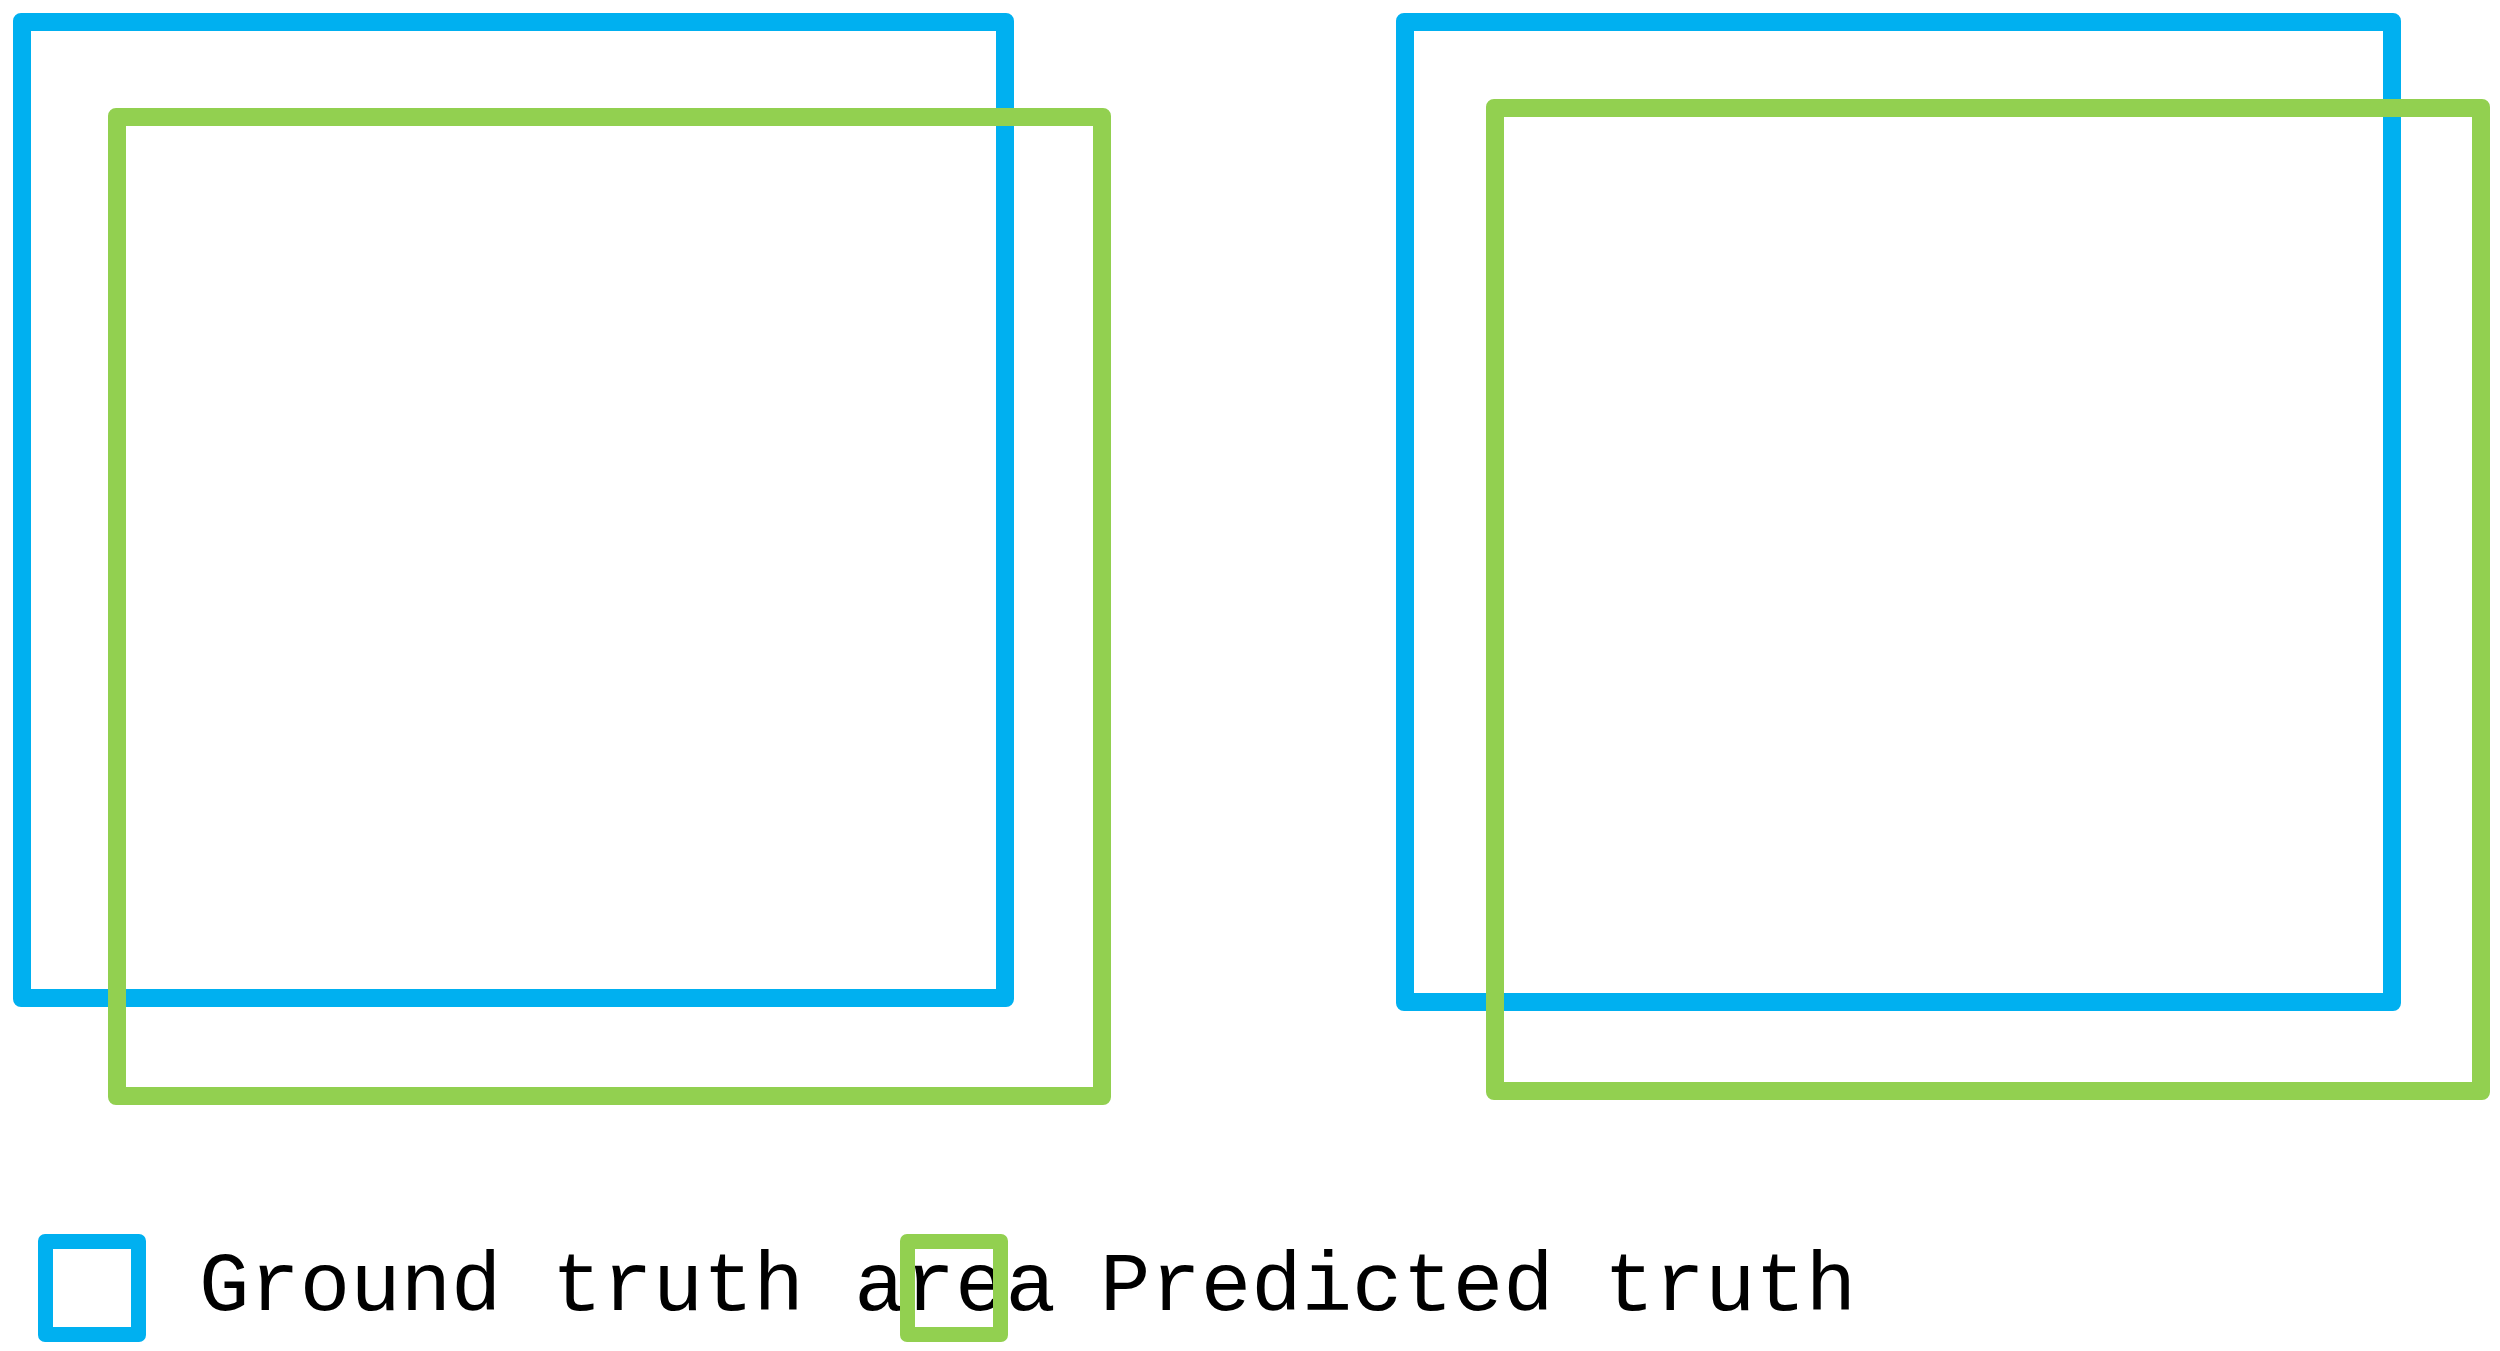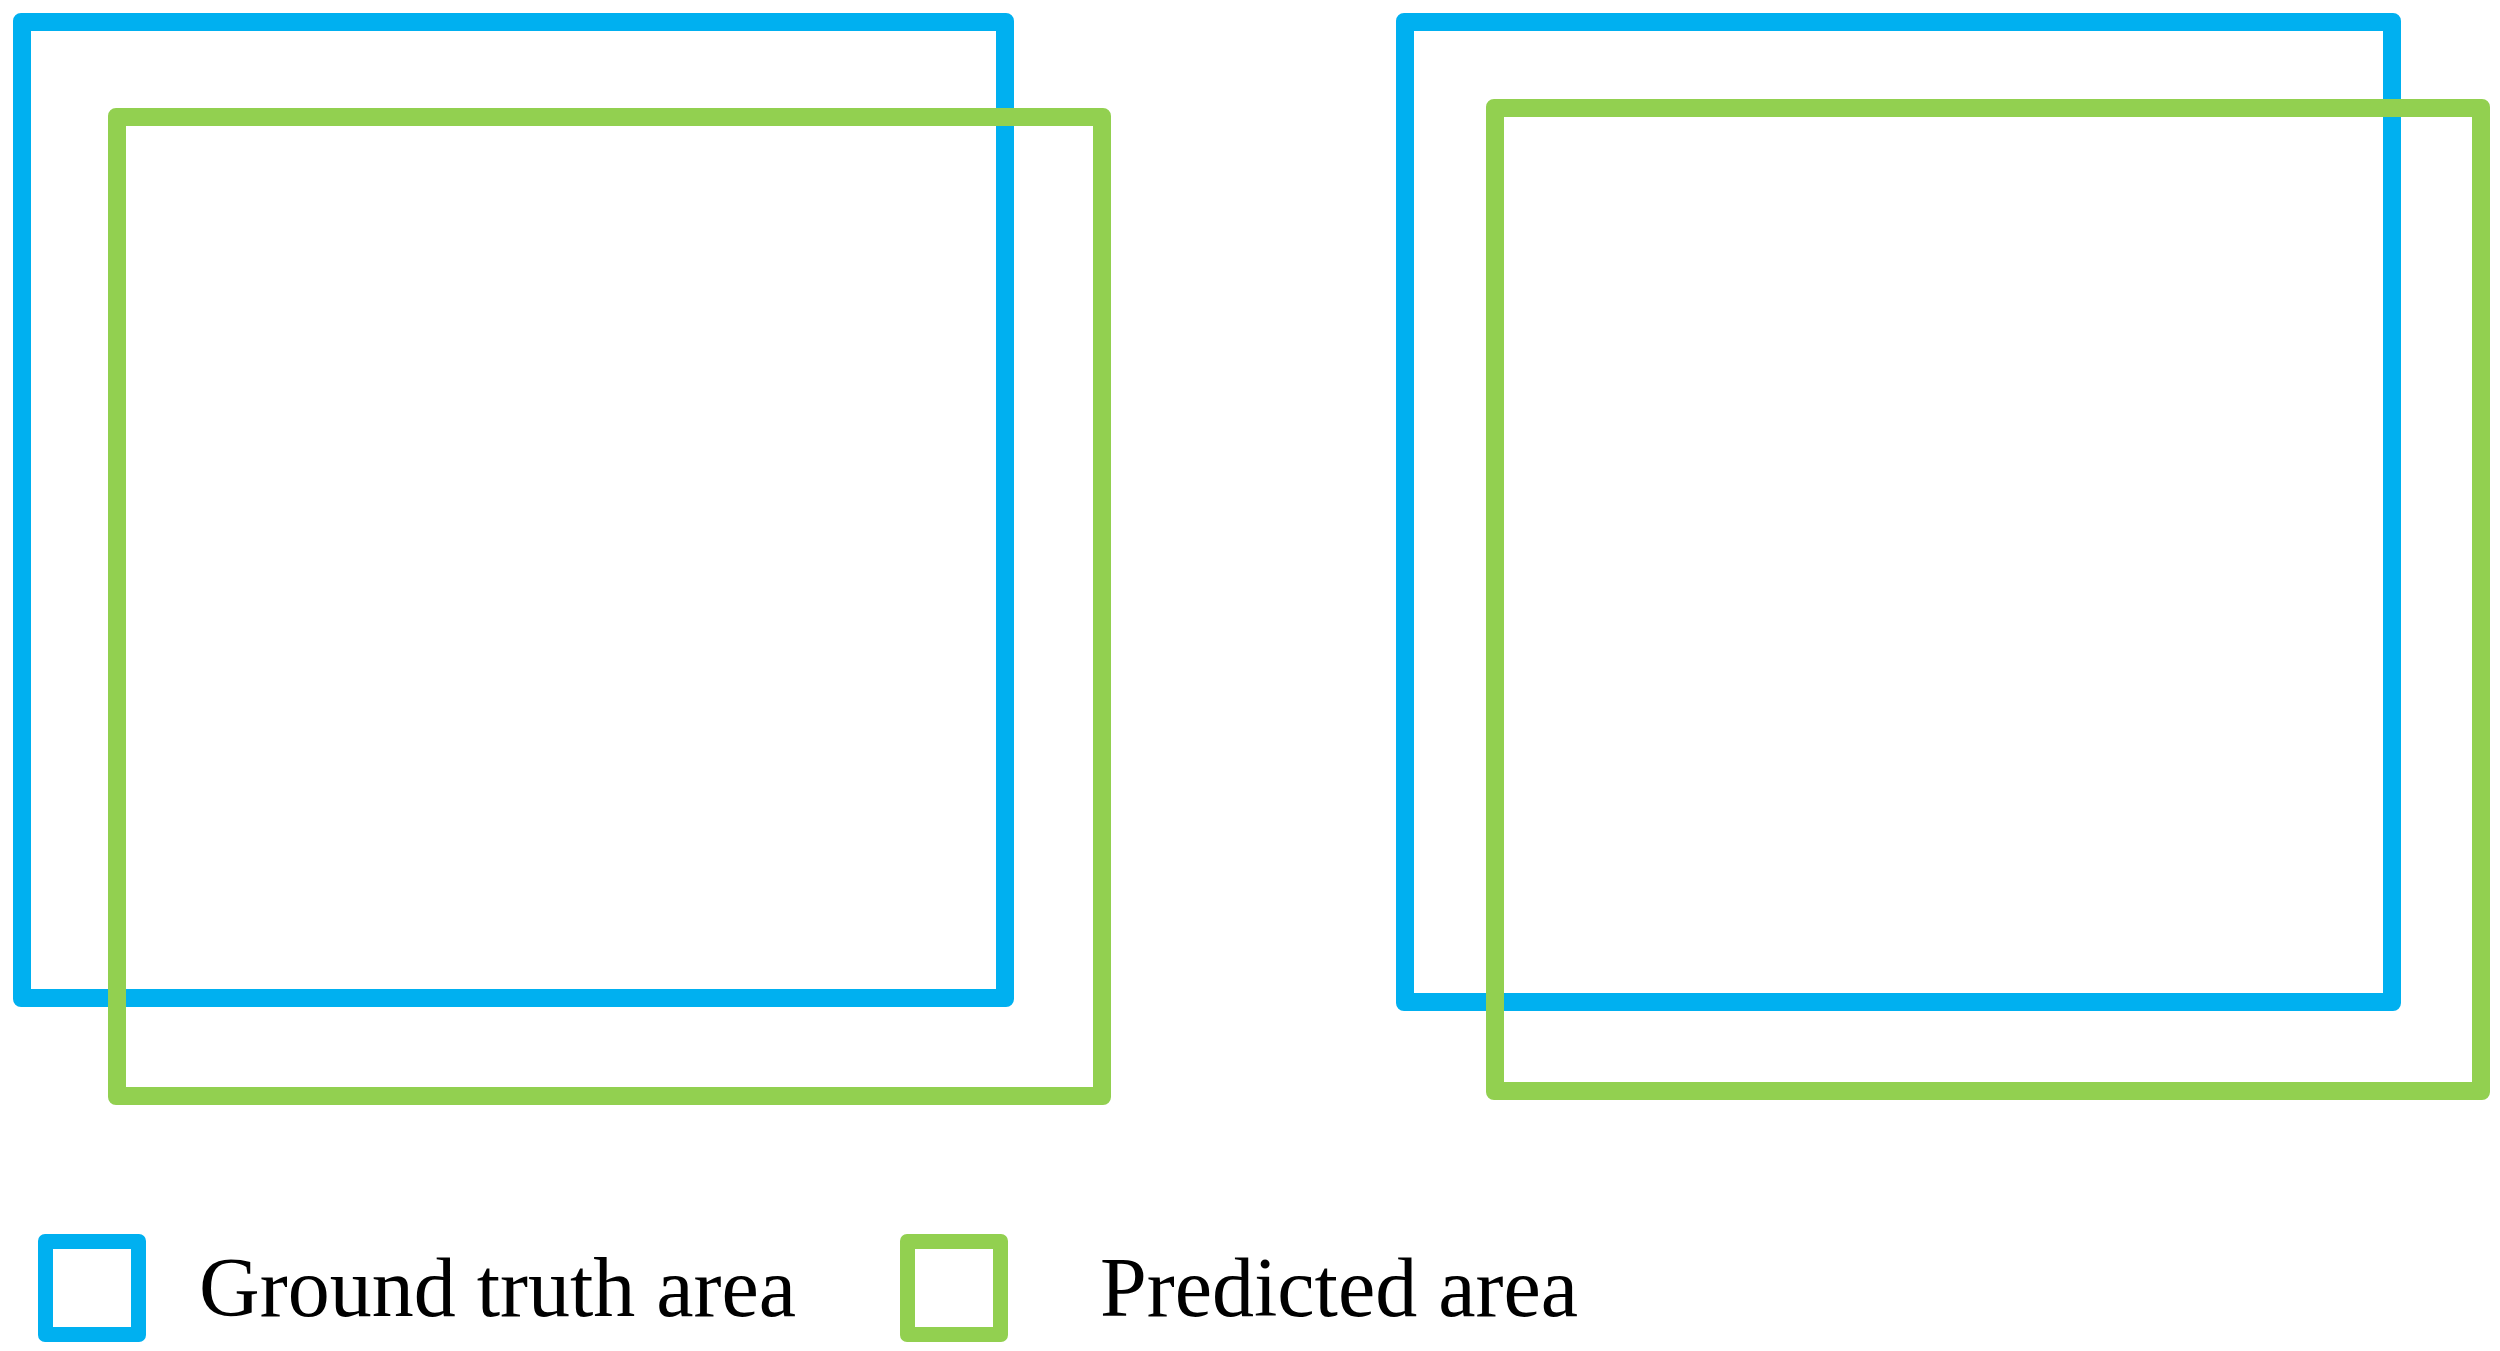--- a/index.html
+++ b/index.html
@@ -1,34 +1,34 @@
 <!DOCTYPE html>
 <html><head>
 <meta charset="utf-8">
 <style>
   html, body { margin:0; padding:0; background:#ffffff; }
   body { width:2500px; height:1351px; position:relative; overflow:hidden; }
   .box { position:absolute; box-sizing:border-box; border-style:solid; border-width:18px; border-radius:8px; background:transparent; }
   .gt { border-color:#00b0f0; }
   .pred { border-color:#92d050; }
   .legend-swatch { position:absolute; box-sizing:border-box; border-style:solid; border-width:15px; border-radius:7px; width:108px; height:108px; }
-  .legend-label { position:absolute; font-family:Liberation Serif, serif; font-size:84px; color:#000; white-space:nowrap; line-height:1; }
+  .legend-label { position:absolute; font-family:Liberation Mono, monospace; font-size:84px; color:#000; white-space:nowrap; line-height:1; }
 </style>
 </head>
 <body>
 
 <div>
   <div class="box gt" style="left:13px; top:13px; width:1001px; height:994px;"></div>
   <div class="box pred" style="left:108px; top:108px; width:1003px; height:997px;"></div>
 </div>
 
 <div>
   <div class="box gt" style="left:1396px; top:13px; width:1005px; height:998px;"></div>
   <div class="box pred" style="left:1486px; top:99px; width:1004px; height:1001px;"></div>
 </div>
 
 <div>
   <div class="legend-swatch gt" style="left:38px; top:1234px;"></div>
   <div class="legend-label" style="left:199px; top:1246px;">Ground truth area</div>
 
   <div class="legend-swatch pred" style="left:900px; top:1234px;"></div>
-  <div class="legend-label" style="left:1100px; top:1246px;">Predicted area</div>
+  <div class="legend-label" style="left:1100px; top:1246px;">Predicted truth</div>
 </div>
 
 </body></html>

